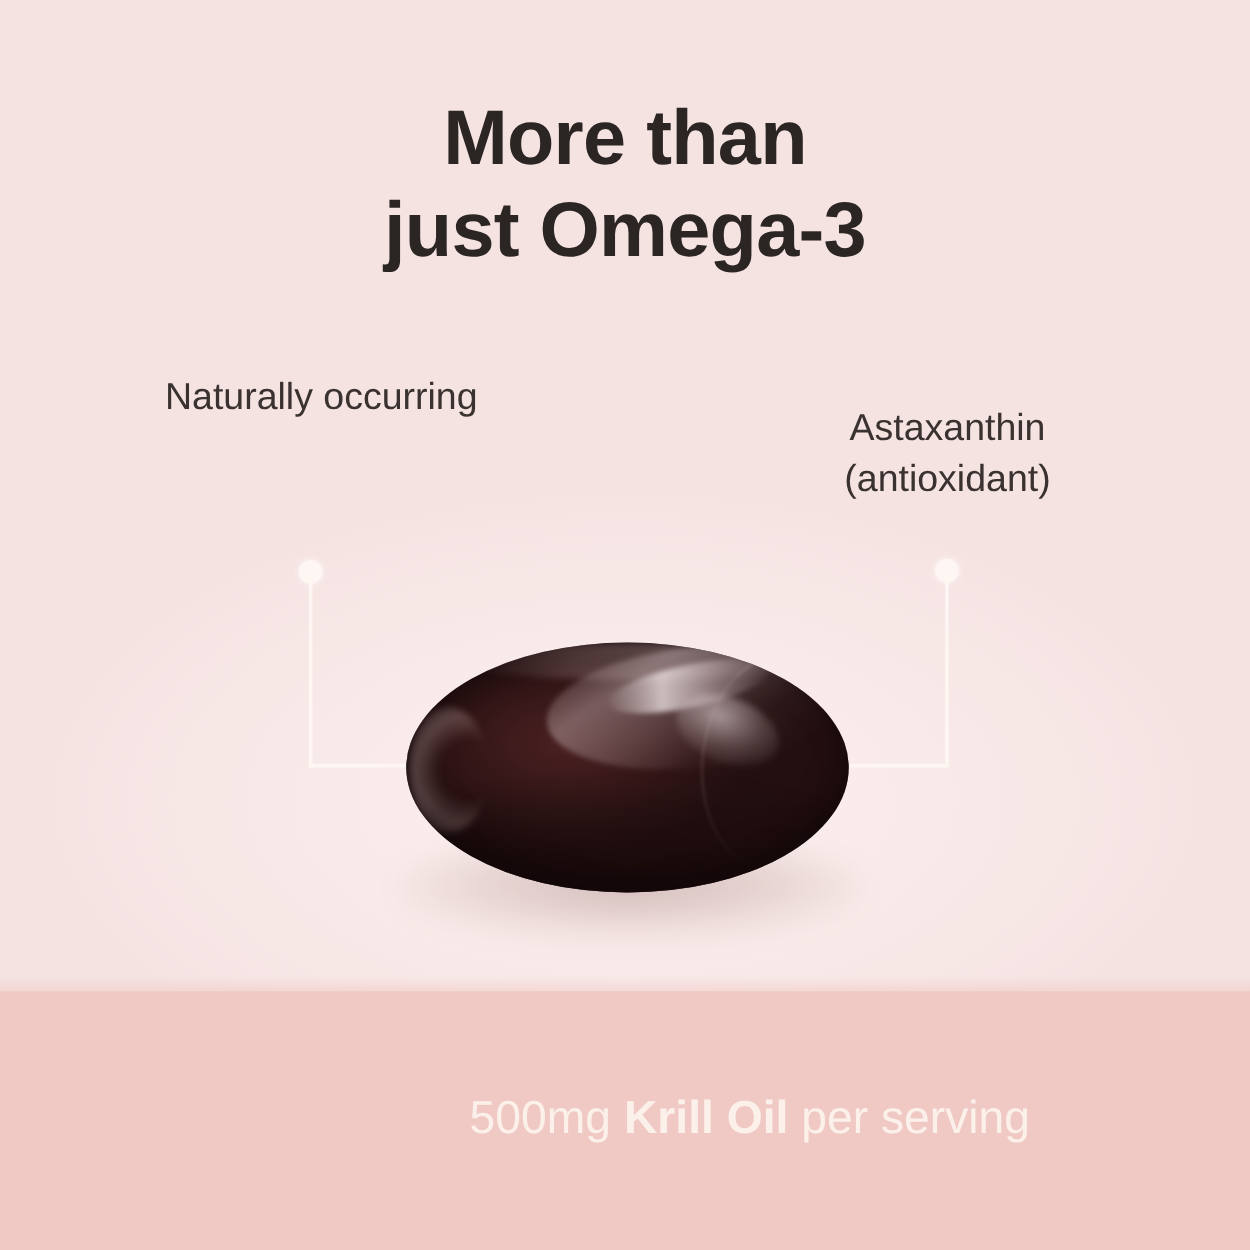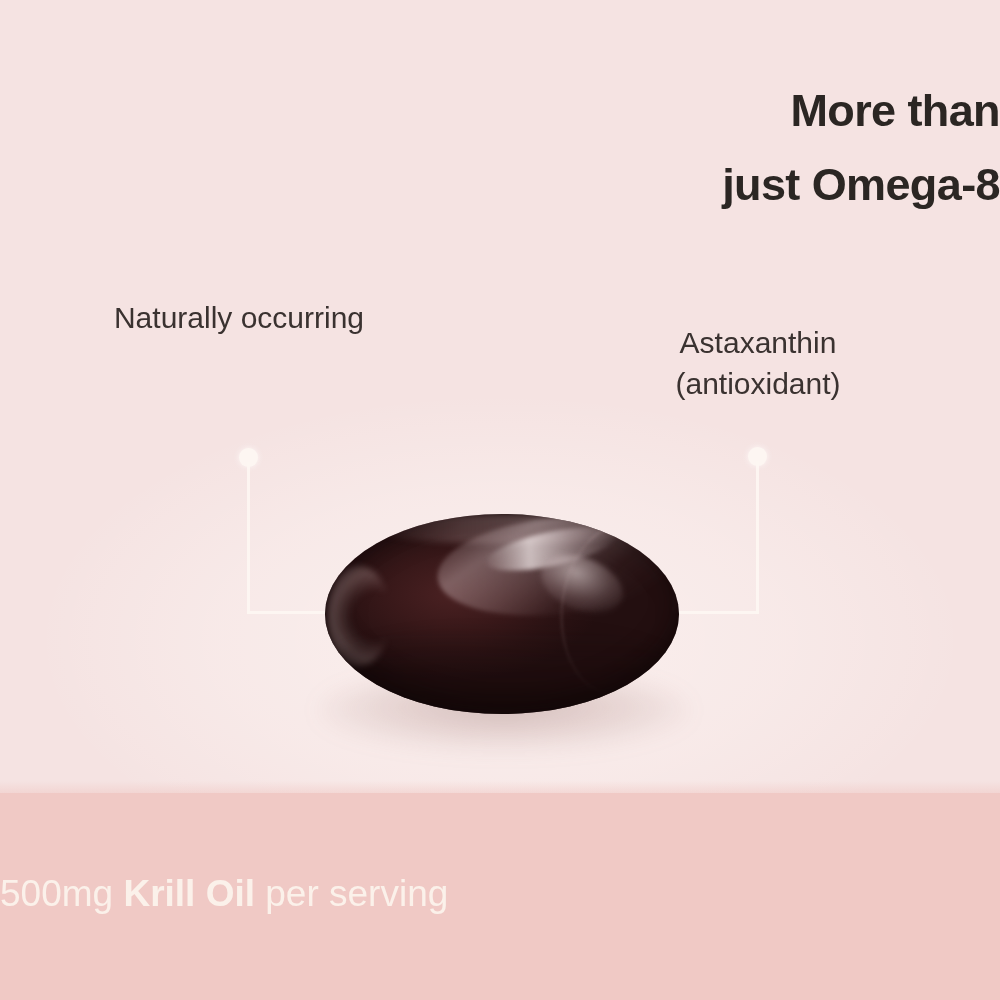--- a/index.html
+++ b/index.html
@@ -61,23 +61,23 @@
       rgba(240,201,197,0.55) 48%,
       rgba(240,201,197,1) 100%);
   }
 
   
   .heading {
     position: absolute;
     left: 0;
     top: 74px;
     width: 1000px;
-    text-align: right;
+    text-align: center;
     color: #2b2623;
-    font-size: 45px;
+    font-size: 62px;
     line-height: 74px;
     font-weight: 700;
     letter-spacing: -0.6px;
   }
   .heading .hl {
     display: block;
   }
 
   
   .label {
@@ -85,21 +85,21 @@
     text-align: center;
     color: #3a3230;
     font-size: 30px;
     line-height: 41px;
     font-weight: 400;
   }
   .label .ll {
     display: block;
   }
   .label-left {
-    left: 49px;
+    left: 67px;
     top: 297px;
     width: 380px;
   }
   .label-right {
     left: 612px;
     top: 322px;
     width: 292px;
   }
 
   
@@ -268,21 +268,21 @@
       rgba(16,6,7,0.52) 100%);
     filter: blur(4px);
   }
 
   
   .banner-text {
     position: absolute;
     left: 0;
     top: 870px;
     width: 824px;
-    text-align: left;
+    text-align: right;
     color: #fbf1ea;
     font-size: 37px;
     line-height: 47px;
     font-weight: 400;
   }
   .banner-text .bold {
     font-weight: 700;
   }
 </style>
 </head>
@@ -290,21 +290,21 @@
 
 <div id="infographic">
 
   <div class="band-top"></div>
   <div class="band-top-sheen"></div>
   <div class="band-bottom"></div>
   <div class="band-seam"></div>
 
   <div class="heading">
     <span class="hl">More than</span>
-    <span class="hl">just Omega-8</span>
+    <span class="hl">just Omega-3</span>
   </div>
 
   <div class="label label-left">
     <span class="ll">Naturally occurring</span>
   </div>
 
   <div class="label label-right">
     <span class="ll">Astaxanthin</span>
     <span class="ll">(antioxidant)</span>
   </div>

